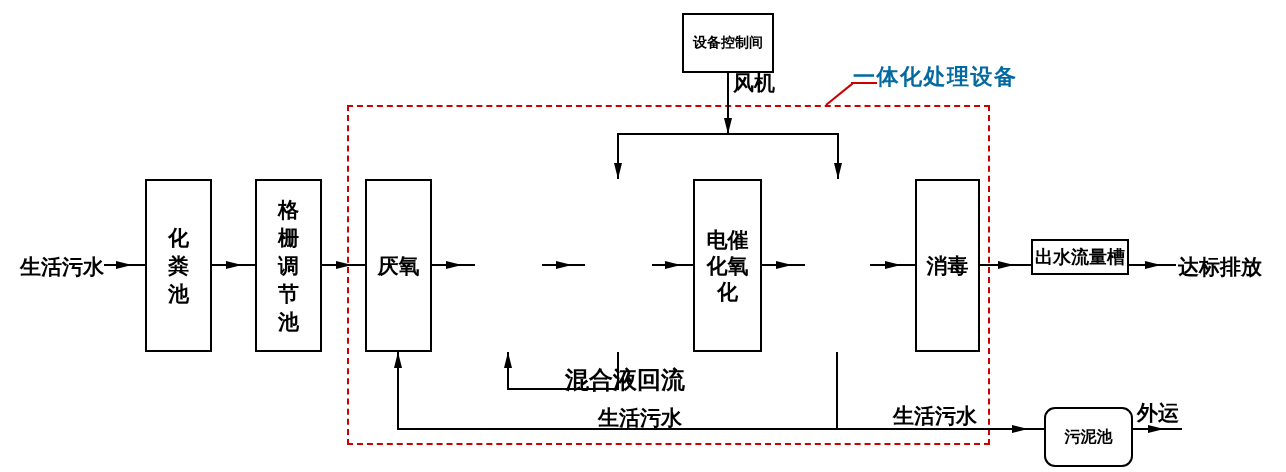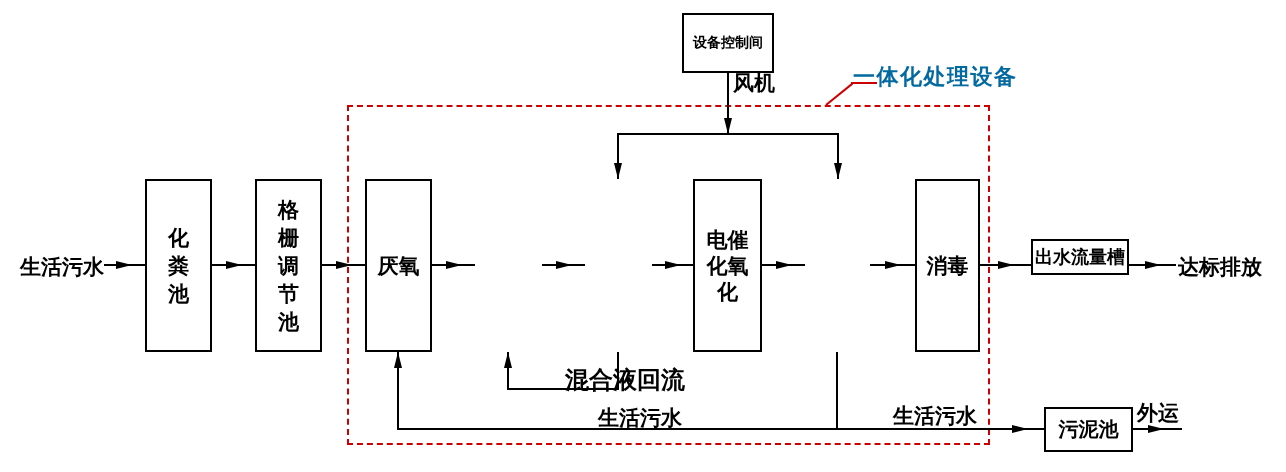--- a/index.html
+++ b/index.html
@@ -114,21 +114,21 @@
 栅
 调
 节
 池</div>
   <div class="node" style="left:365px;top:179px;width:67px;height:173px;font-size:21px;text-align:right;">厌氧</div>
   <div class="node" style="left:693px;top:179px;width:69px;height:173px;font-size:21px;line-height:26px;">电催
 化氧
 化</div>
   <div class="node" style="left:915px;top:179px;width:65px;height:173px;font-size:21px;">消毒</div>
   <div class="node" style="left:1031px;top:239px;width:98px;height:36px;font-size:18px;">出水流量槽</div>
-  <div class="node" style="left:1044px;top:407px;width:89px;height:45px;font-size:20px;">污泥池</div>
+  <div class="node" style="left:1044px;top:407px;width:89px;height:60px;font-size:16px;border-radius:11px;">污泥池</div>
 
   <div class="lbl" style="left:20px;top:253px;font-size:21px;">生活污水</div>
   <div class="lbl" style="left:1178px;top:253px;font-size:21px;">达标排放</div>
   <div class="lbl" style="left:733px;top:69px;font-size:21px;">风机</div>
   <div class="lbl" style="left:521px;top:364px;font-size:24px;margin-left:44px;">混合液回流</div>
   <div class="lbl" style="left:598px;top:404px;font-size:21px;">生活污水</div>
   <div class="lbl" style="left:893px;top:402px;font-size:21px;">生活污水</div>
   <div class="lbl" style="left:1137px;top:399px;font-size:21px;">外运</div>
 
 </div>

